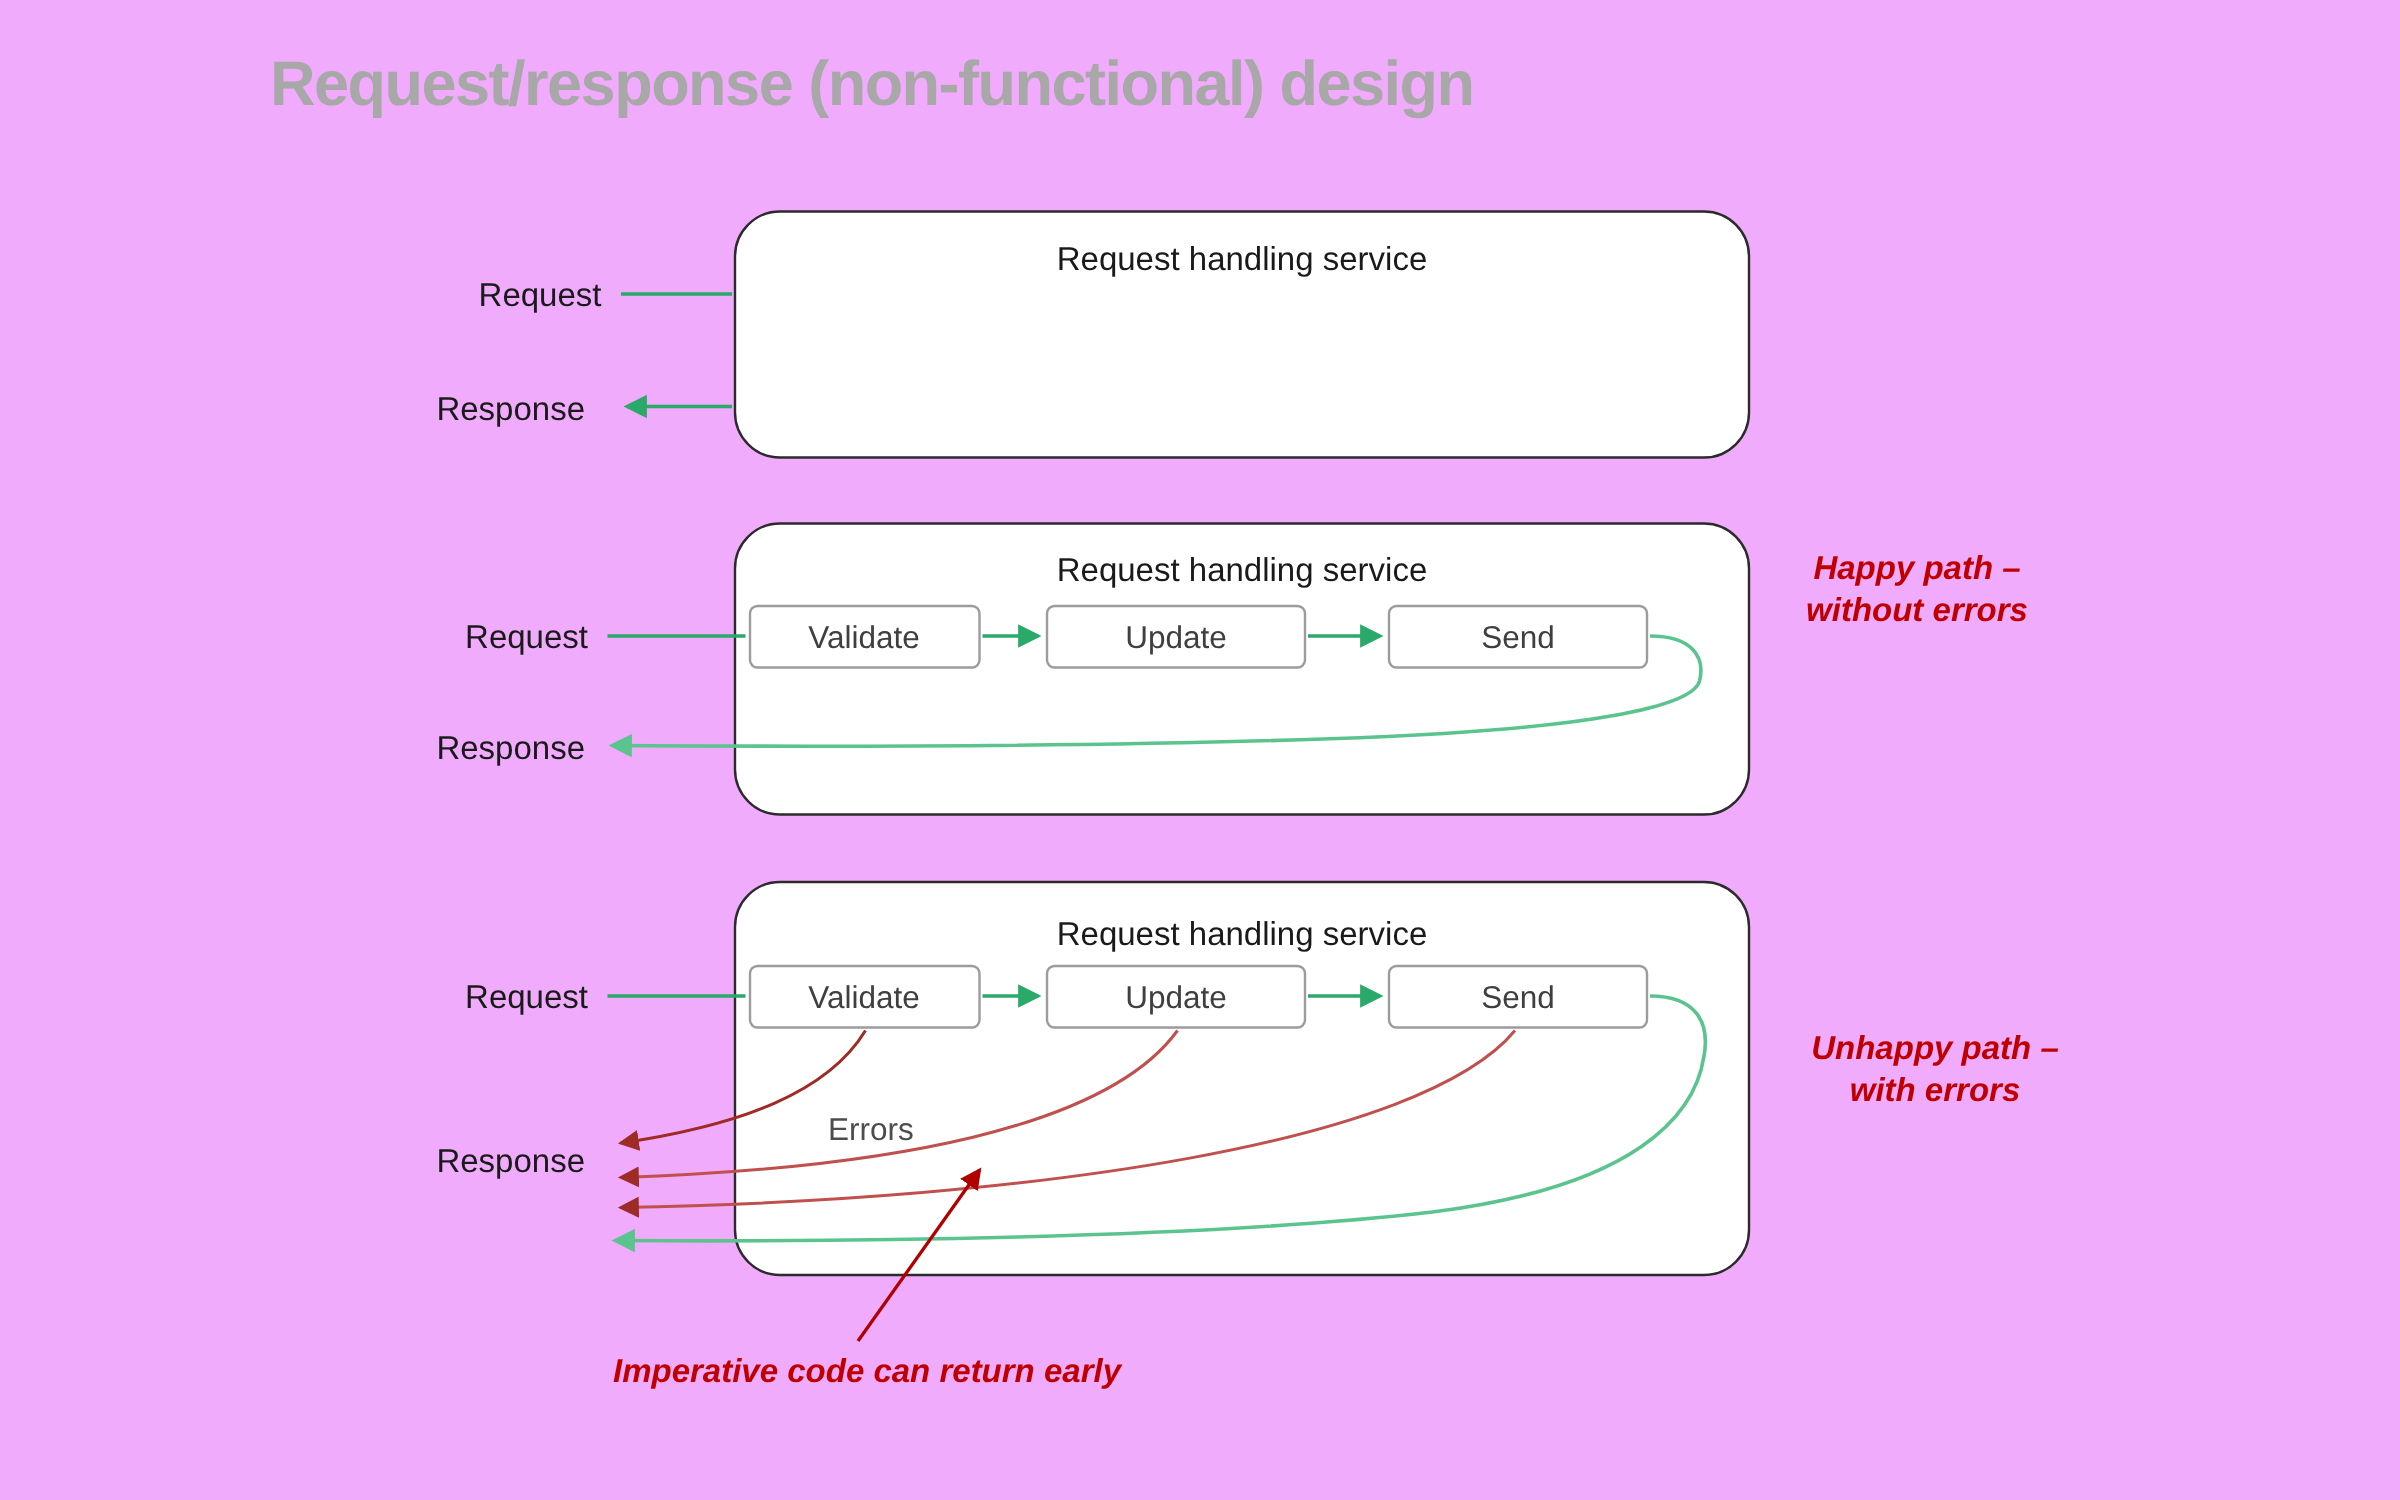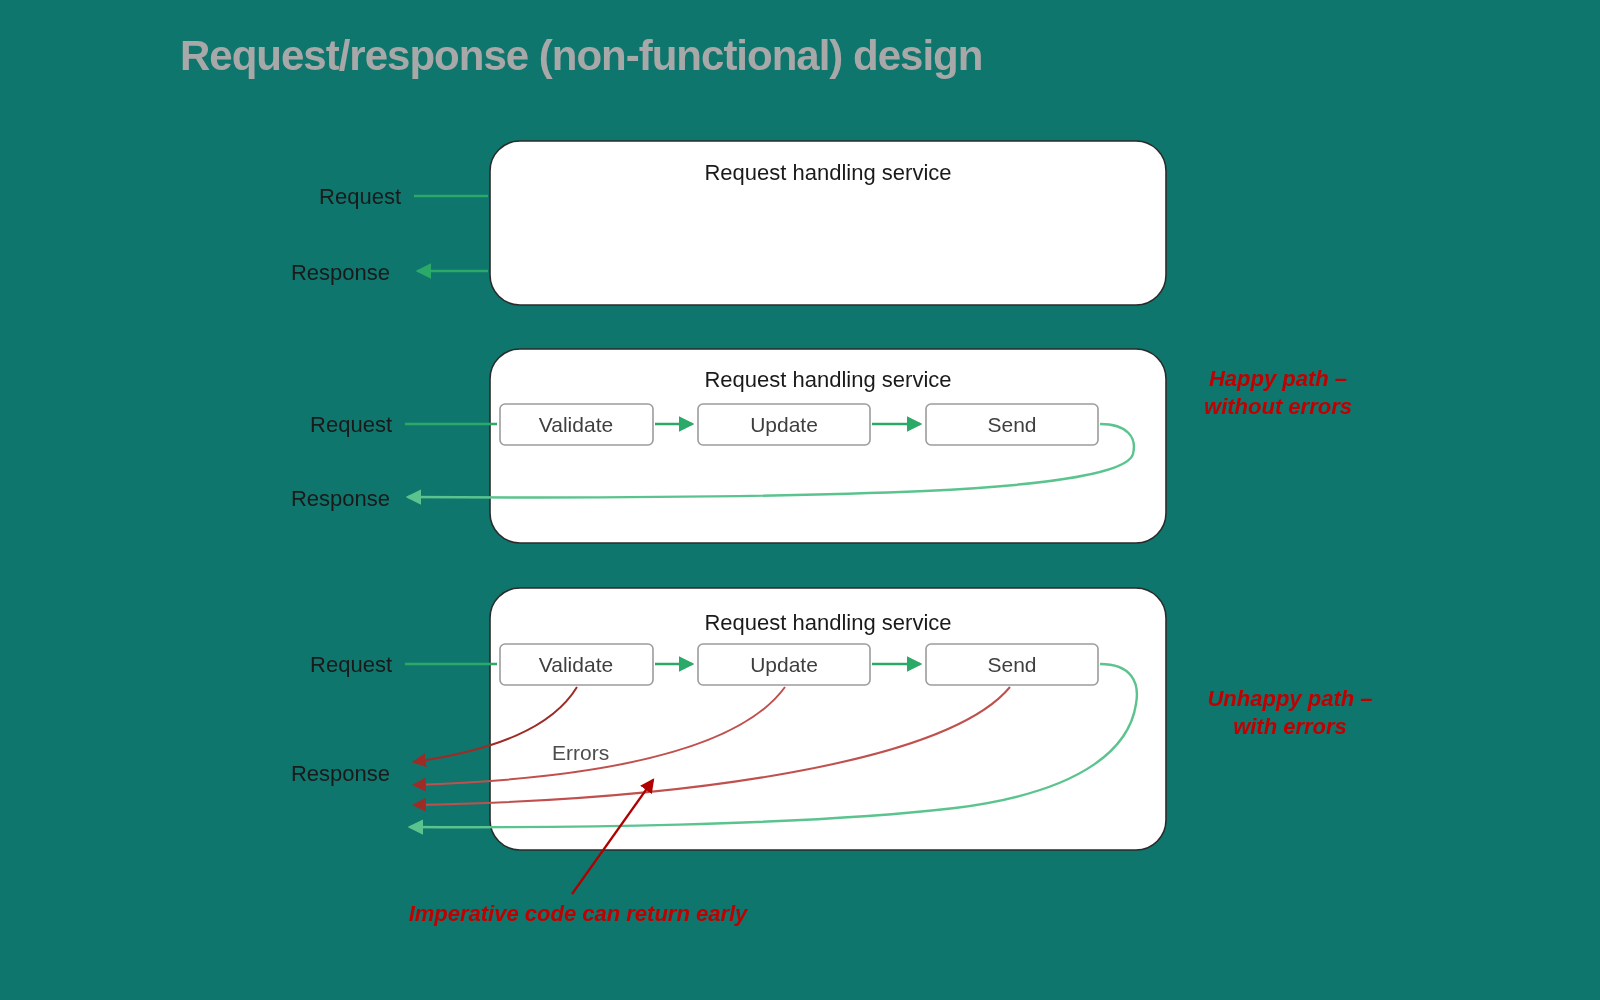--- a/index.html
+++ b/index.html
@@ -8,21 +8,21 @@
     background: #ffffff;
     width: 1600px;
     height: 1000px;
     font-family: "Liberation Sans", sans-serif;
     overflow: hidden;
   }
   .stage {
     position: relative;
     width: 1600px;
     height: 1000px;
-    background: #0f766e;
+    background: #f0abfc;
   }
   svg { display: block; }
 
   text { font-family: "Liberation Sans", sans-serif; }
 
   .slide-title {
     font-size: 42px;
     font-weight: bold;
     fill: #a8a8a8;
     letter-spacing: -1px;

